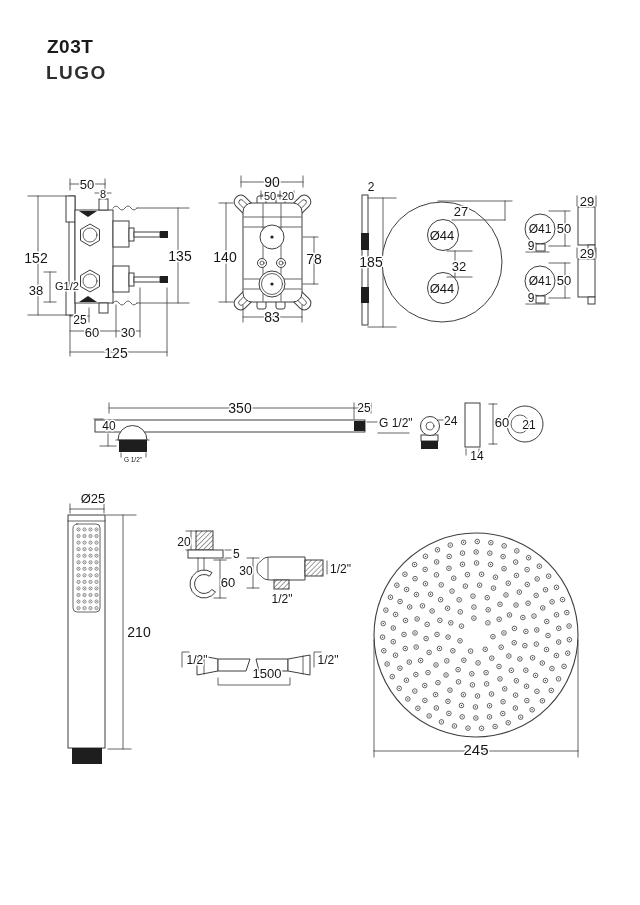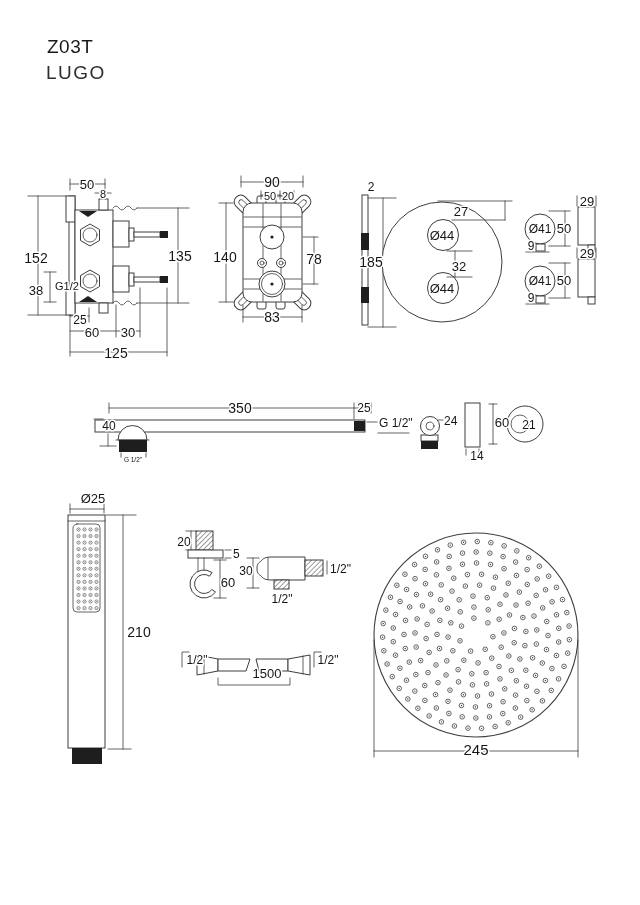--- a/index.html
+++ b/index.html
@@ -1,20 +1,20 @@
 <!DOCTYPE html>
 <html><head>
 <meta charset="utf-8">
 <style>
   html,body{margin:0;padding:0;background:#fff}
   .page{position:relative;width:640px;height:905px;background:#fff;overflow:hidden;
         font-family:"Liberation Sans",sans-serif}
-  .title{position:absolute;left:47px;top:36px;font-size:19px;font-weight:normal;
+  .title{position:absolute;left:47px;top:36px;font-size:19px;font-weight:bold;
          color:#1a1a1a;letter-spacing:.5px}
-  .subtitle{position:absolute;left:46px;top:62px;font-size:19px;font-weight:400;
+  .subtitle{position:absolute;left:46px;top:62px;font-size:19px;font-weight:700;
             color:#2e2e2e;letter-spacing:1.5px}
   svg.sheet{position:absolute;left:0;top:0}
   .lt{fill:none;stroke:#3e3e3e;stroke-width:.8;stroke-linecap:square}
   .fw{fill:#ffffff;stroke:#3e3e3e;stroke-width:1}
   .fb{fill:#1e1e1e;stroke:none}
   .d{fill:#161616;font-family:"Liberation Sans",sans-serif;font-size:13px;text-anchor:middle;
      paint-order:stroke;stroke:#ffffff;stroke-width:3px;stroke-linejoin:round}
   .s11{font-size:11px}.s12{font-size:12px}.s14{font-size:14px}.s15{font-size:15px}
   .s7{font-size:6.5px;stroke-width:2px}
   .st{text-anchor:start}

